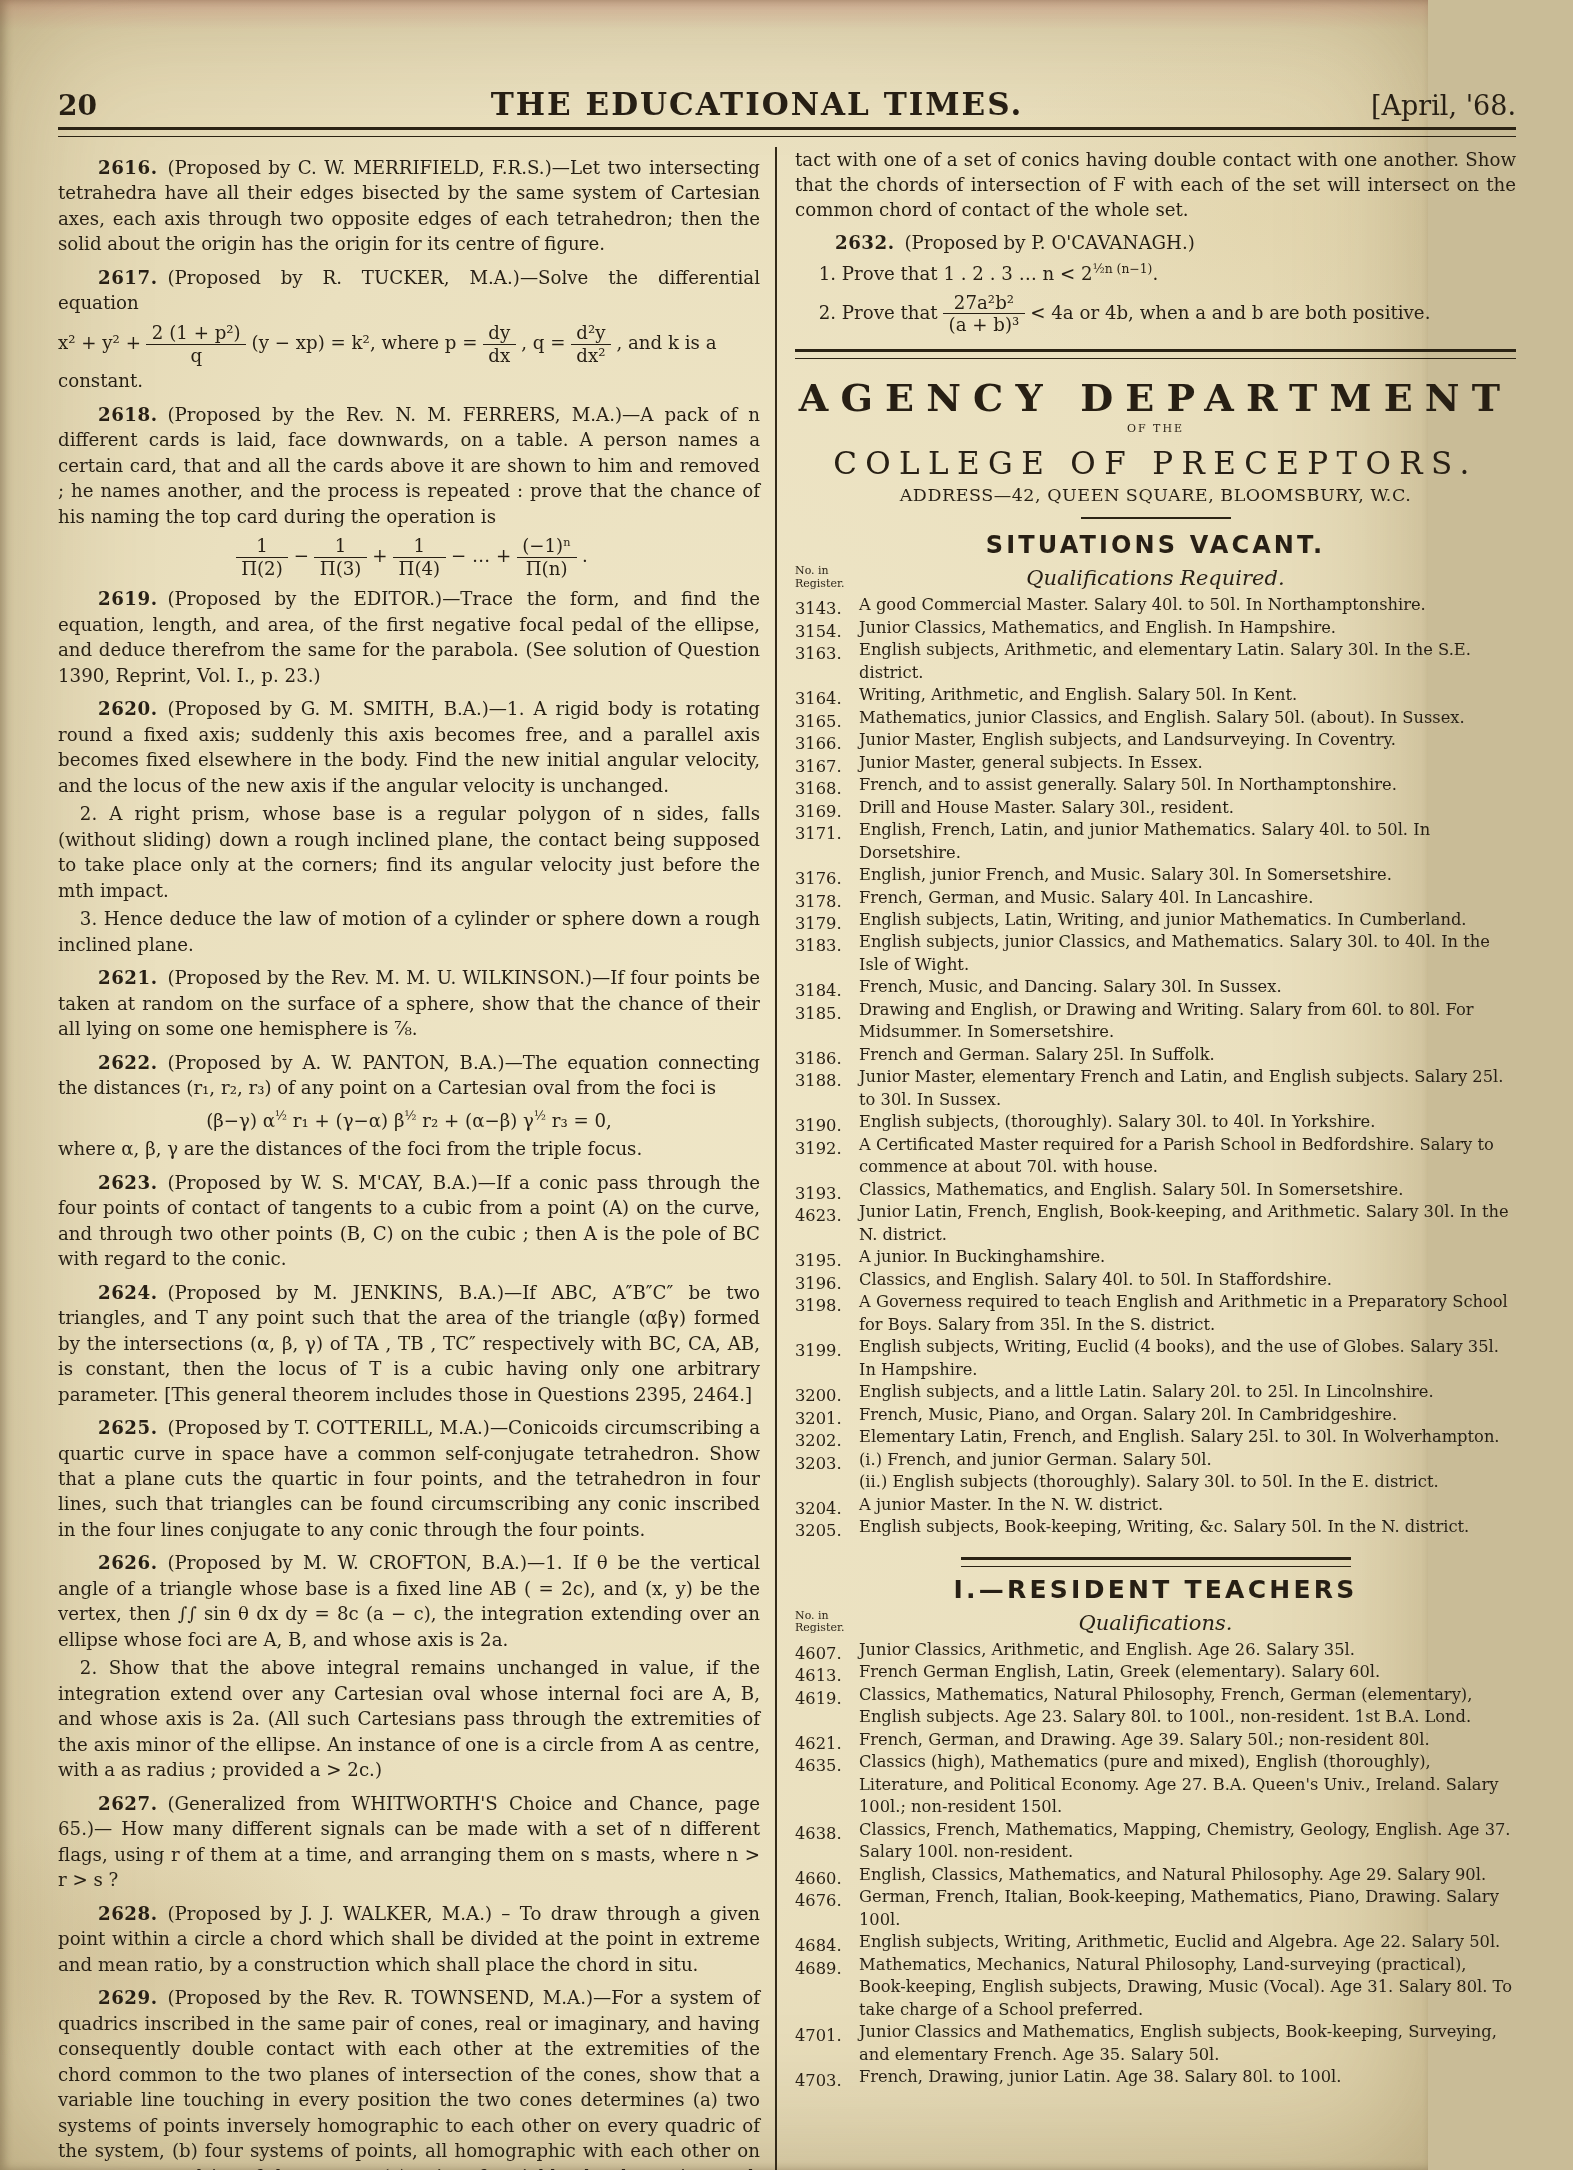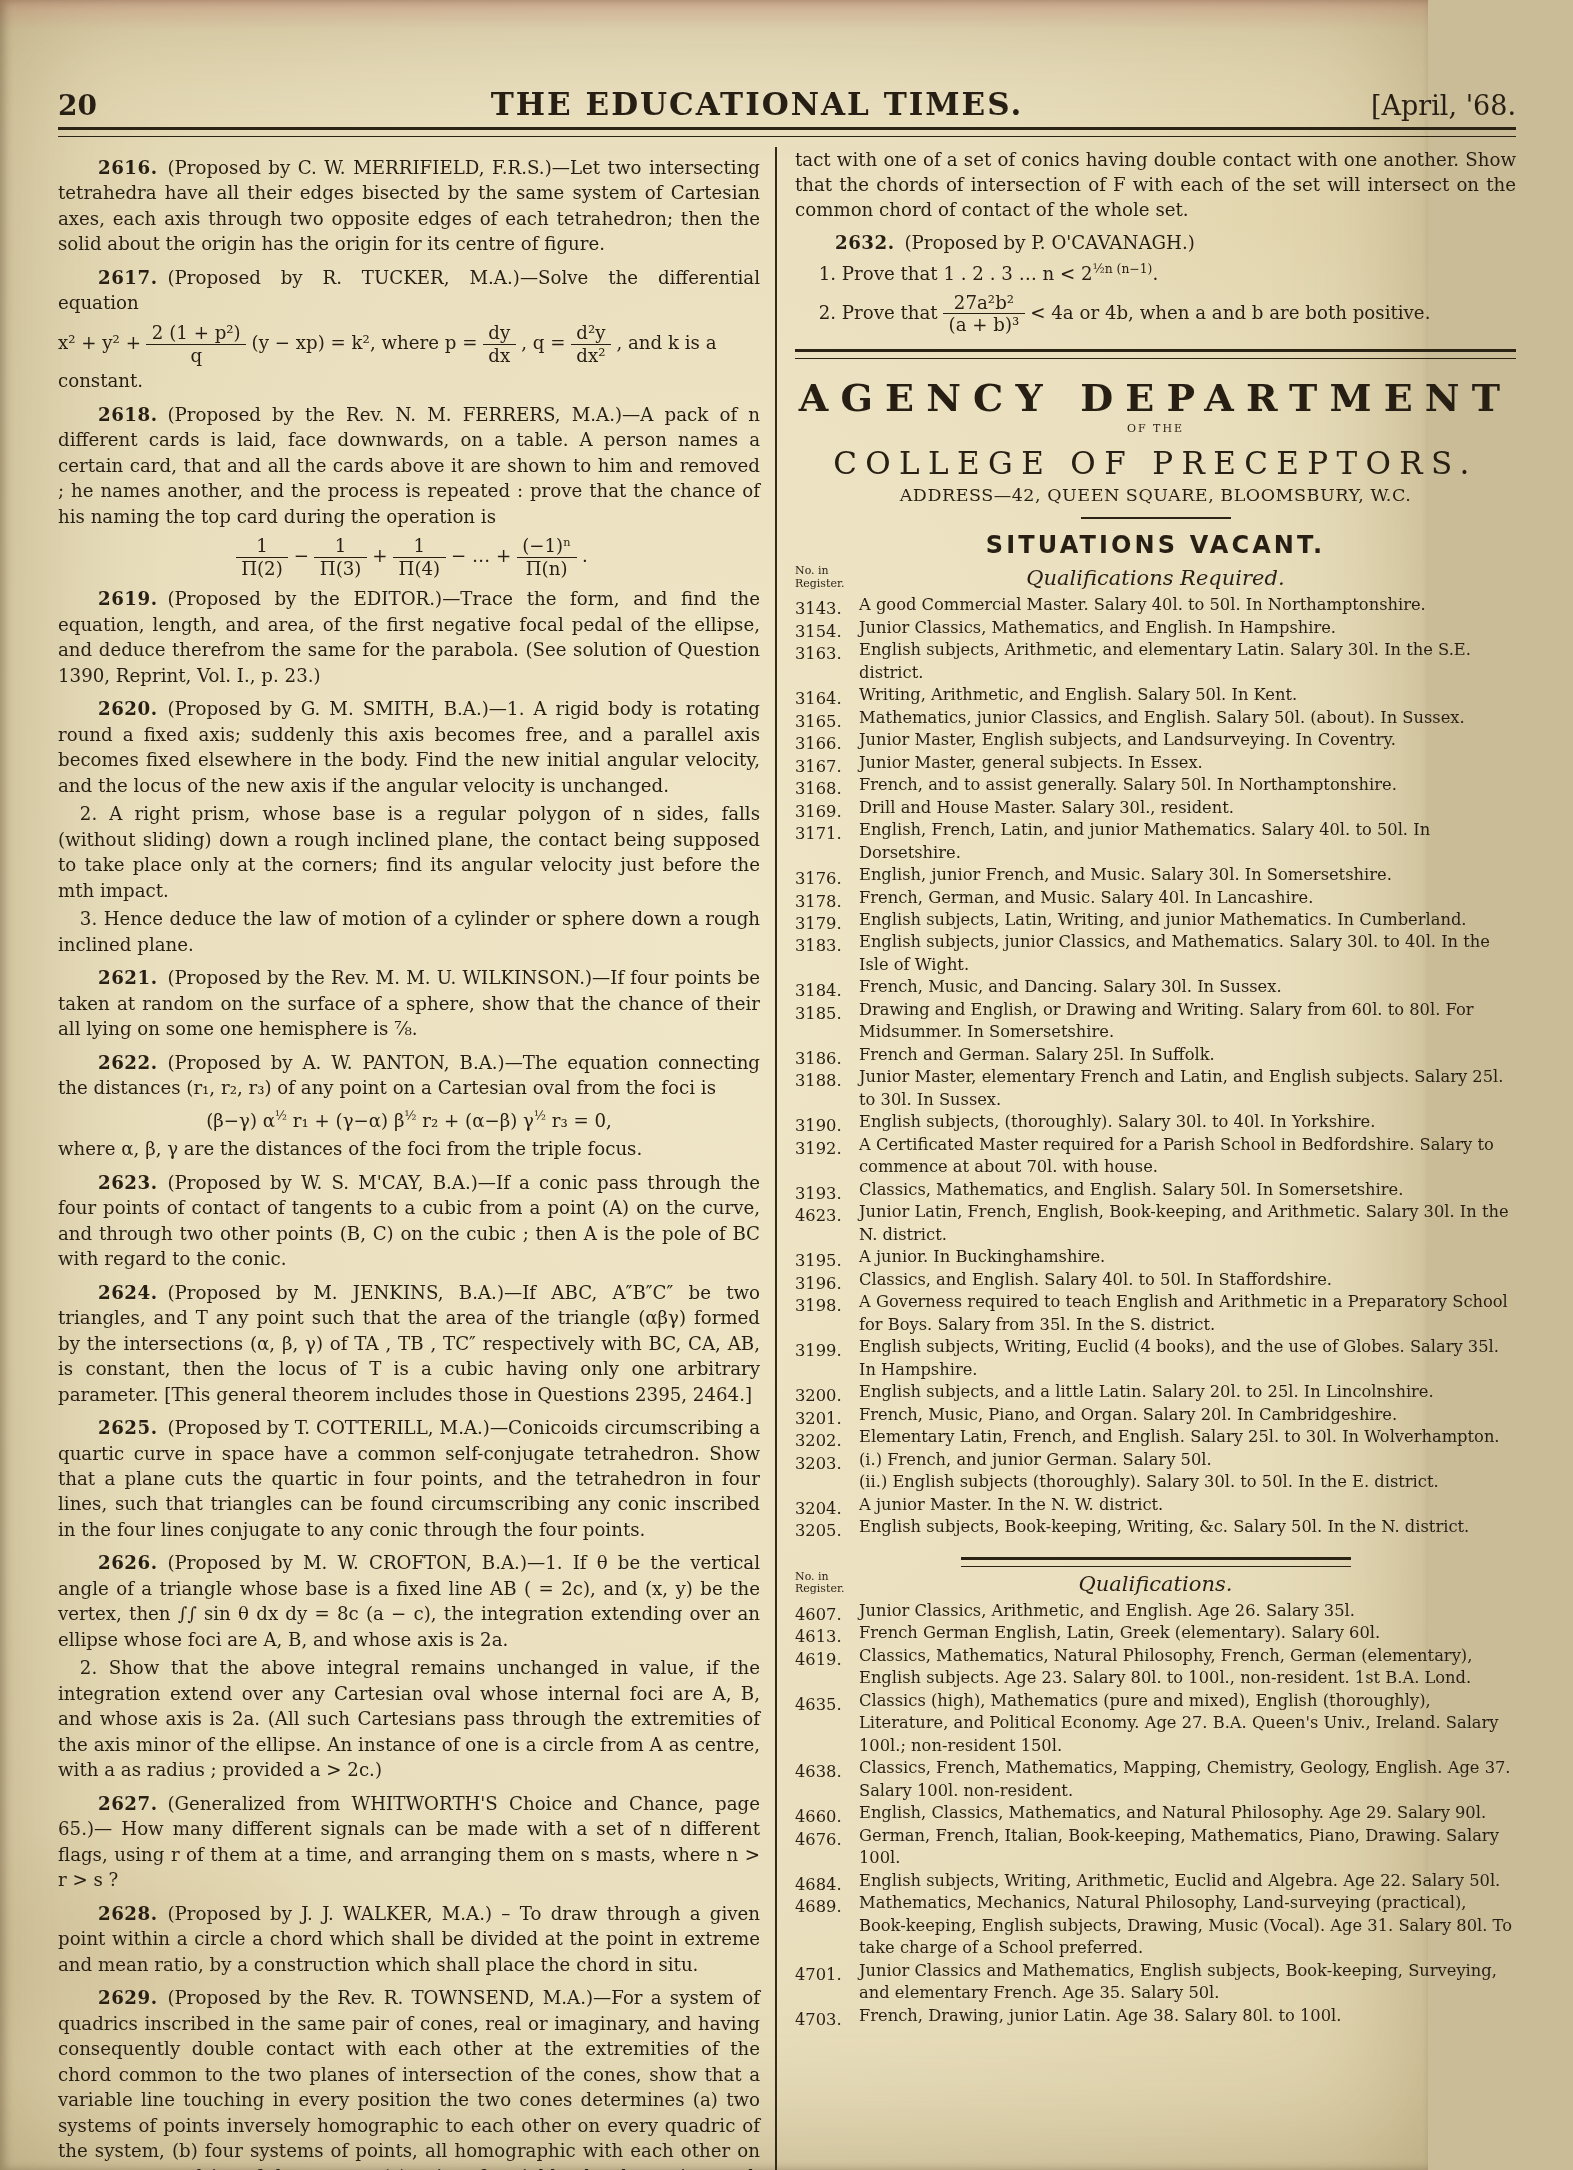--- a/index.html
+++ b/index.html
@@ -218,34 +218,36 @@
 
             <p class="item"><span class="reg"></span><span class="itx">(ii.) English subjects (thoroughly).  Salary 30l. to 50l.  In the E. district.</span></p>
 
             <p class="item"><span class="reg">3204.</span><span class="itx">A junior Master.  In the N. W. district.</span></p>
 
             <p class="item"><span class="reg">3205.</span><span class="itx">English subjects, Book-keeping, Writing, &amp;c.  Salary 50l.  In the N. district.</span></p>
           </div>
 
         <div class="rule-double narrow"></div>
 
+        <h3 class="sec-head resident">I.—RESIDENT TEACHERS</h3>
 
         <div class="list-head">
           <div class="reg-label"><span>No. in</span><br><span>Register.</span></div>
           <div class="qual-label">Qualifications.</div>
         </div>
 
         <div class="reglist">
 
             <p class="item"><span class="reg">4607.</span><span class="itx">Junior Classics, Arithmetic, and English.  Age 26.  Salary 35l.</span></p>
 
             <p class="item"><span class="reg">4613.</span><span class="itx">French German English, Latin, Greek (elementary).  Salary 60l.</span></p>
 
             <p class="item"><span class="reg">4619.</span><span class="itx">Classics, Mathematics, Natural Philosophy, French, German (elementary), English subjects.  Age 23.  Salary 80l. to 100l., non-resident.  1st B.A. Lond.</span></p>
 
+            <p class="item"><span class="reg">4621.</span><span class="itx">French, German, and Drawing.  Age 39.  Salary 50l.; non-resident 80l.</span></p>
 
             <p class="item"><span class="reg">4635.</span><span class="itx">Classics (high), Mathematics (pure and mixed), English (thoroughly), Literature, and Political Economy.  Age 27.  B.A. Queen's Univ., Ireland.  Salary 100l.; non-resident 150l.</span></p>
 
             <p class="item"><span class="reg">4638.</span><span class="itx">Classics, French, Mathematics, Mapping, Chemistry, Geology, English.  Age 37.  Salary 100l. non-resident.</span></p>
 
             <p class="item"><span class="reg">4660.</span><span class="itx">English, Classics, Mathematics, and Natural Philosophy.  Age 29.  Salary 90l.</span></p>
 
             <p class="item"><span class="reg">4676.</span><span class="itx">German, French, Italian, Book-keeping, Mathematics, Piano, Drawing.  Salary 100l.</span></p>
 
             <p class="item"><span class="reg">4684.</span><span class="itx">English subjects, Writing, Arithmetic, Euclid and Algebra.  Age 22.  Salary 50l.</span></p>

